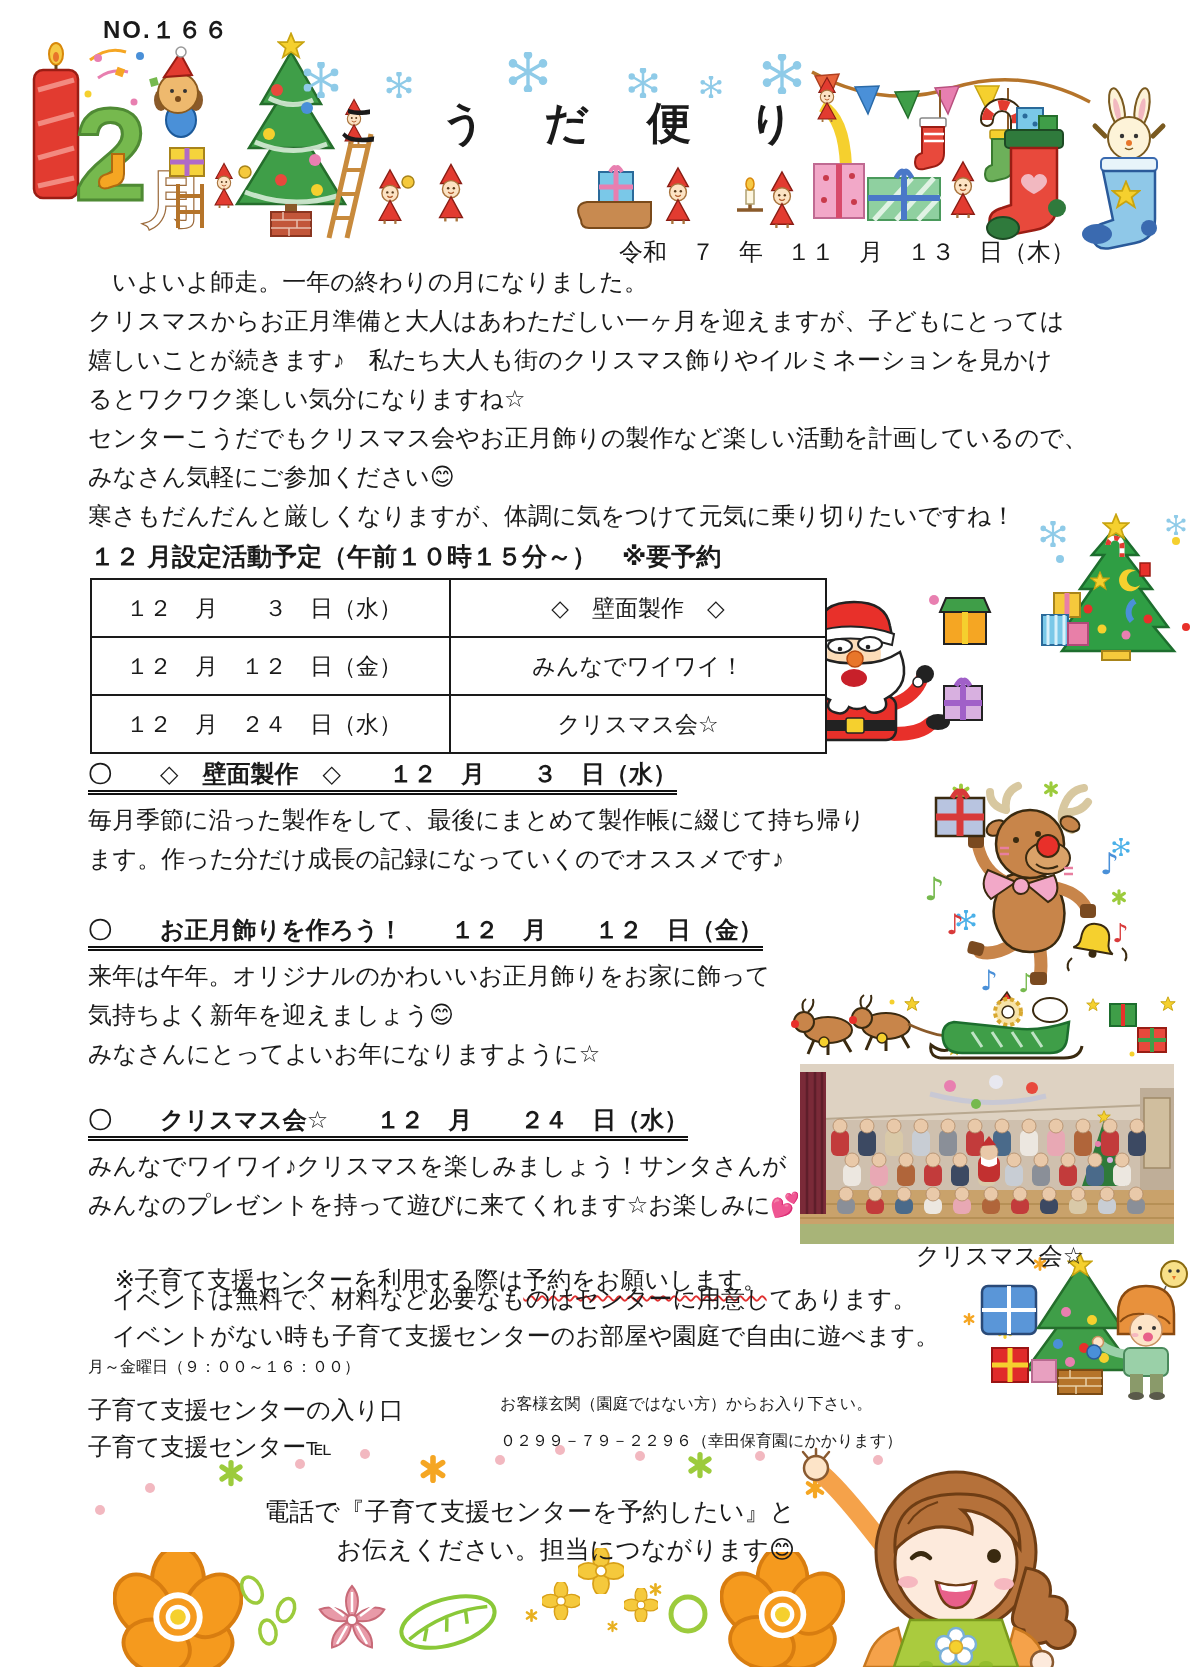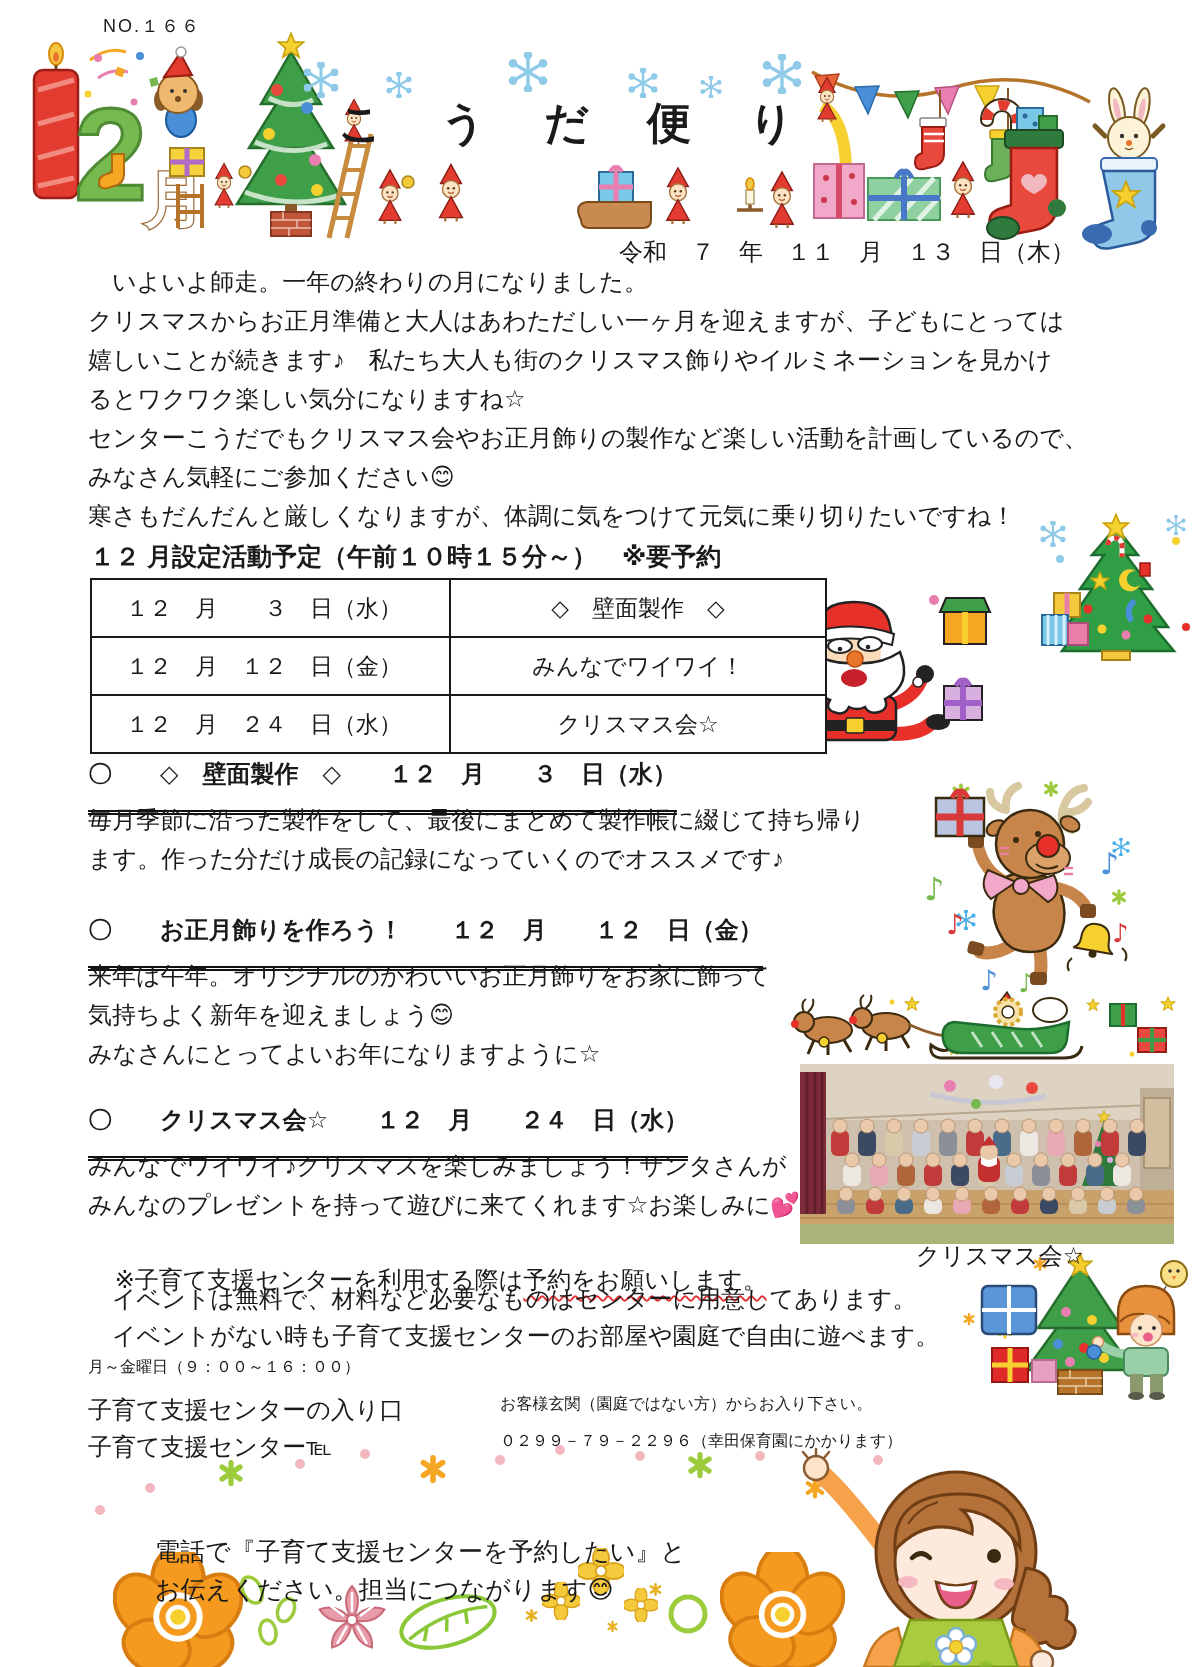--- a/index.html
+++ b/index.html
@@ -1,39 +1,39 @@
 <!DOCTYPE html>
 <html><head>
 <meta charset="utf-8">
 <style>
   html,body{margin:0;padding:0;background:#e8e8e8}
   .page{position:relative;width:1202px;height:1667px;margin:0 auto;background:#fff;
         font-family:"Liberation Sans","DejaVu Sans",sans-serif;color:#1a1a1a;overflow:hidden}
-  .no-label{position:absolute;left:103px;top:14px;font-size:18px;letter-spacing:2px;font-weight:400;z-index:3}
+  .no-label{position:absolute;left:103px;top:14px;font-size:24px;letter-spacing:2px;font-weight:700;z-index:3}
   .masthead{position:absolute;left:338px;top:94px;font-size:44px;font-weight:bold;letter-spacing:7px;white-space:pre;z-index:4}
   .dateline{position:absolute;left:565px;top:236px;width:510px;text-align:right;font-size:24px;white-space:pre;z-index:3}
   .intro{position:absolute;left:88px;top:262px;width:1000px;z-index:3}
   .intro div{font-size:24px;line-height:39px;white-space:pre}
   .sched-title{position:absolute;left:90px;top:540px;font-size:25px;font-weight:bold;white-space:pre;z-index:3}
   table.sched{position:absolute;left:90px;top:578px;border-collapse:collapse;z-index:3;background:#fff}
   table.sched td{border:2px solid #1a1a1a;font-size:23px;height:54px;white-space:pre}
   td.c-date{width:322px;padding-left:34px}
   td.c-act{width:372px;text-align:center}
   .sec-h{position:absolute;z-index:3;left:88px}
   .sec-h span{display:inline-block;font-size:24px;font-weight:bold;white-space:pre;
-              border-bottom:5px double #111;padding-bottom:20px}
+              border-bottom:5px double #111;padding-bottom:0}
   .sec-b{position:absolute;left:88px;width:720px;z-index:3}
   .sec-b div{font-size:24px;line-height:39px;white-space:pre}
   .note-line{position:absolute;left:88px;font-size:24px;white-space:pre;z-index:3}
   .wavy{text-decoration:underline;text-decoration-style:wavy;text-decoration-color:#e03030;text-underline-offset:7px;text-decoration-thickness:2px}
   .caption{position:absolute;left:880px;top:1240px;width:240px;text-align:center;font-size:24px;z-index:3}
   .info-row{position:absolute;left:88px;z-index:3;display:flex}
   .info-row .lbl{width:412px;font-size:24px;white-space:pre}
   .info-row .val{font-size:16px;white-space:pre}
-  .footer{position:absolute;left:155px;top:1532px;width:640px;text-align:left;z-index:3}
+  .footer{position:absolute;left:155px;top:1492px;width:640px;text-align:right;z-index:3}
   .footer div{font-size:25px;line-height:38px;white-space:pre}
   svg.illo{position:absolute;z-index:1;overflow:visible}
   .defs{position:absolute;width:0;height:0}
 </style>
 </head>
 <body>
 
 <svg class="defs" aria-hidden="true">
   <defs>
     <symbol id="sf" viewBox="-20 -20 40 40">

